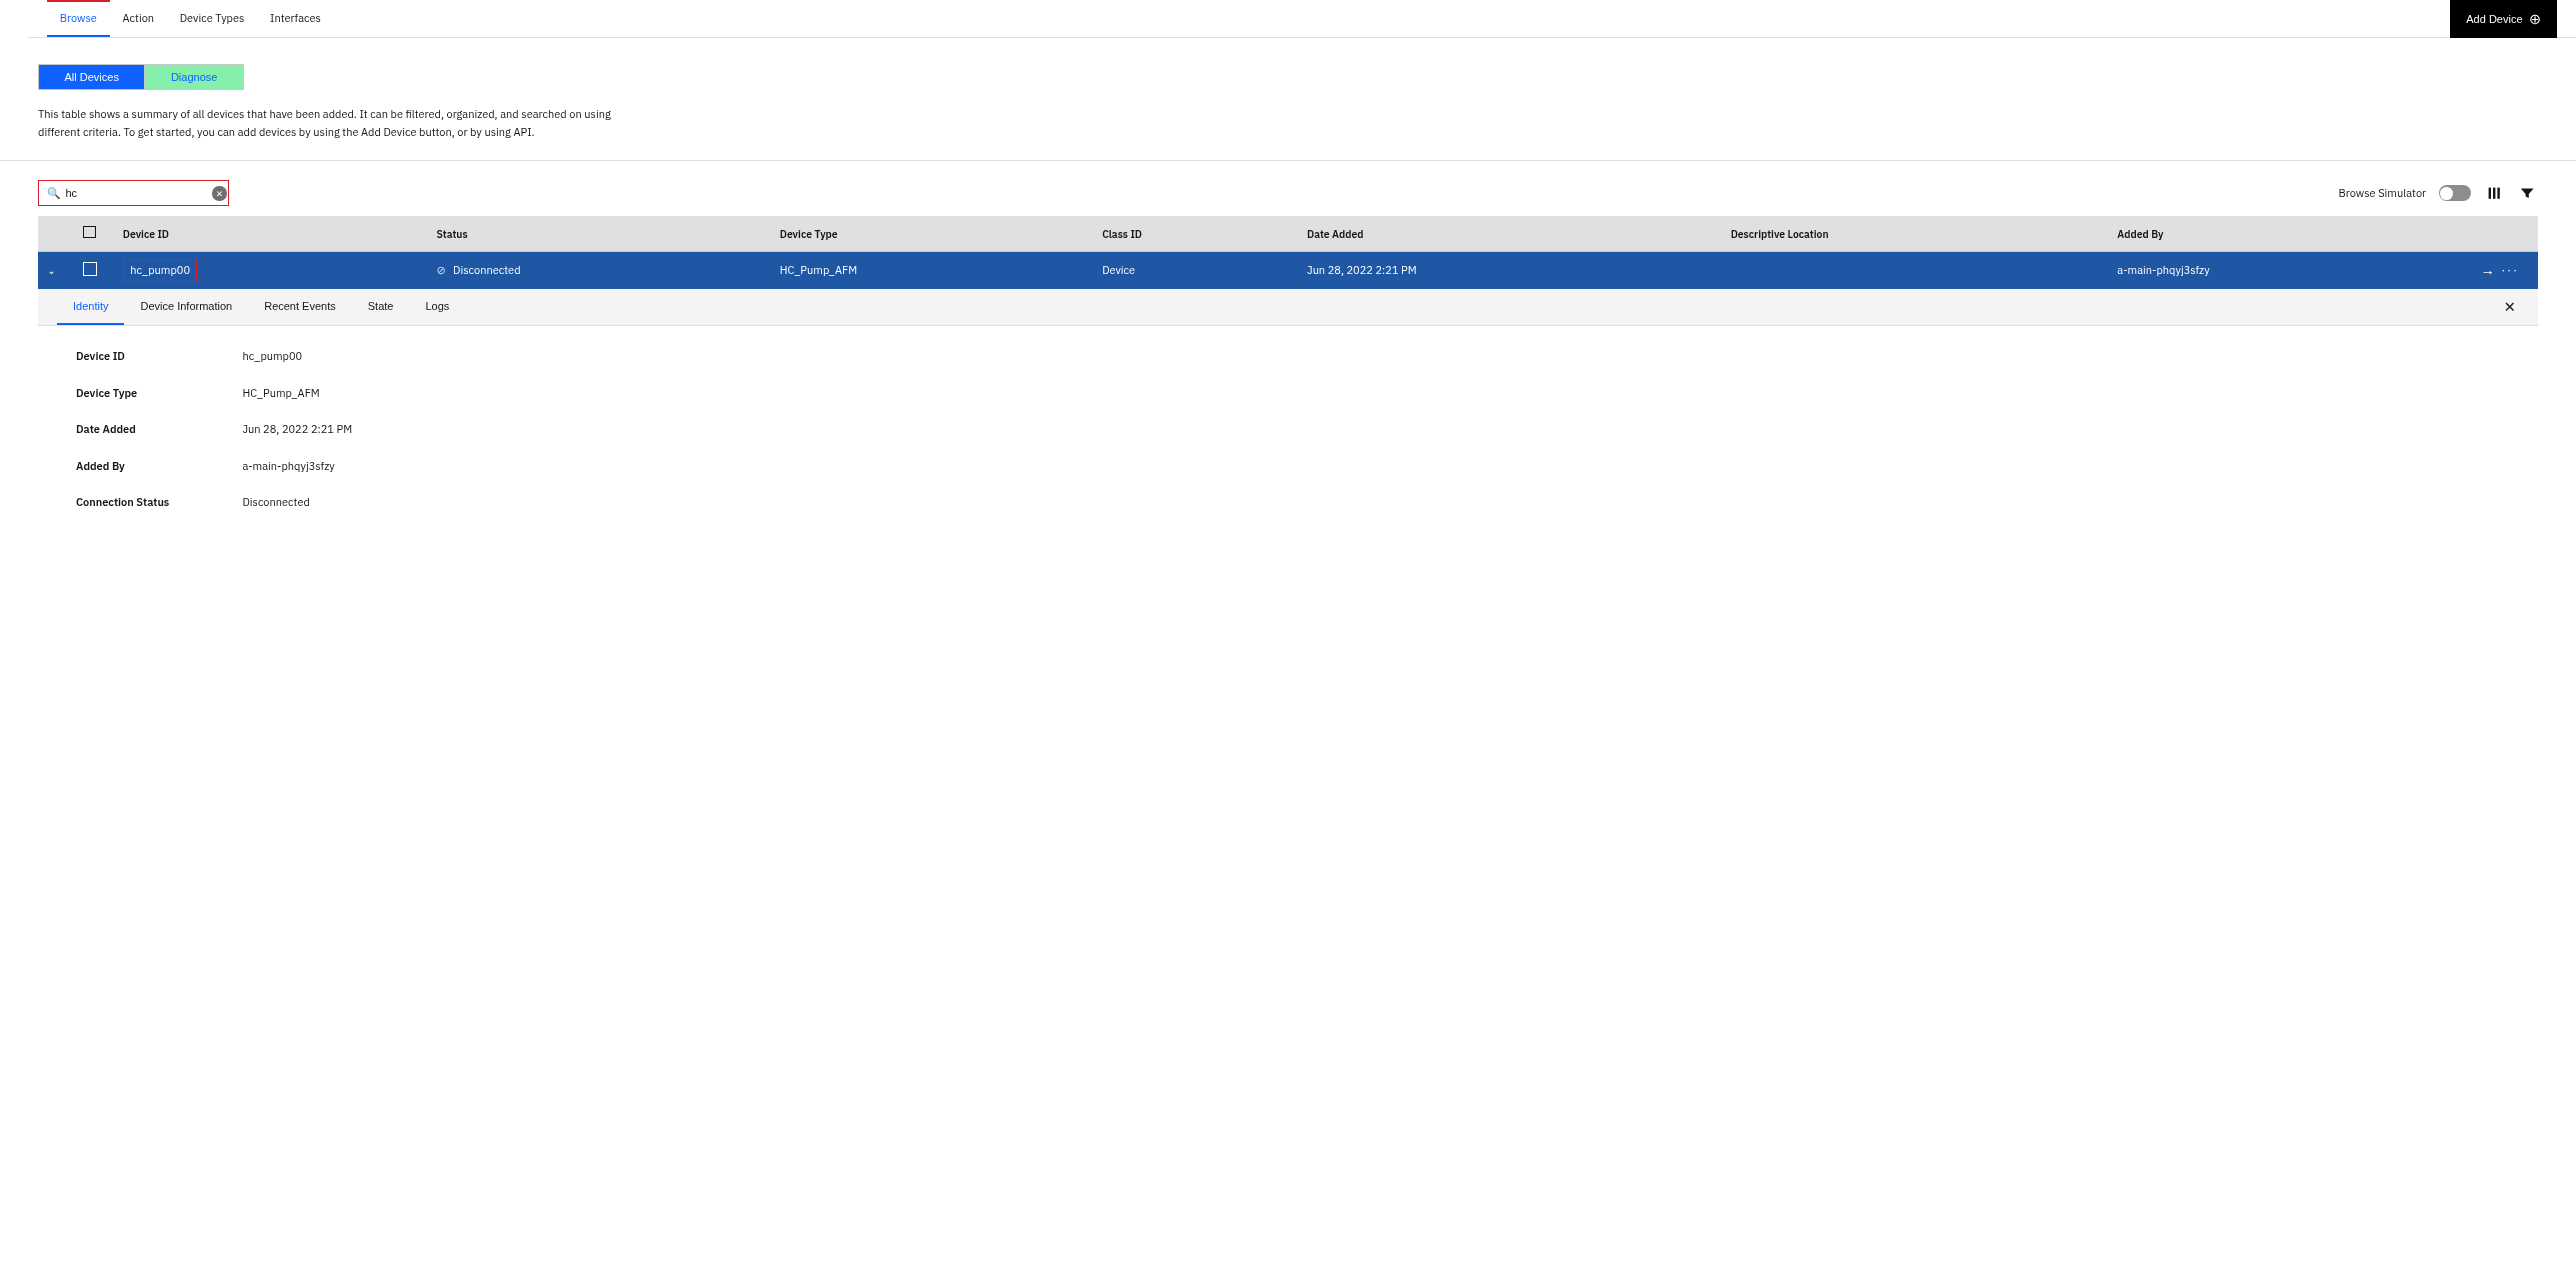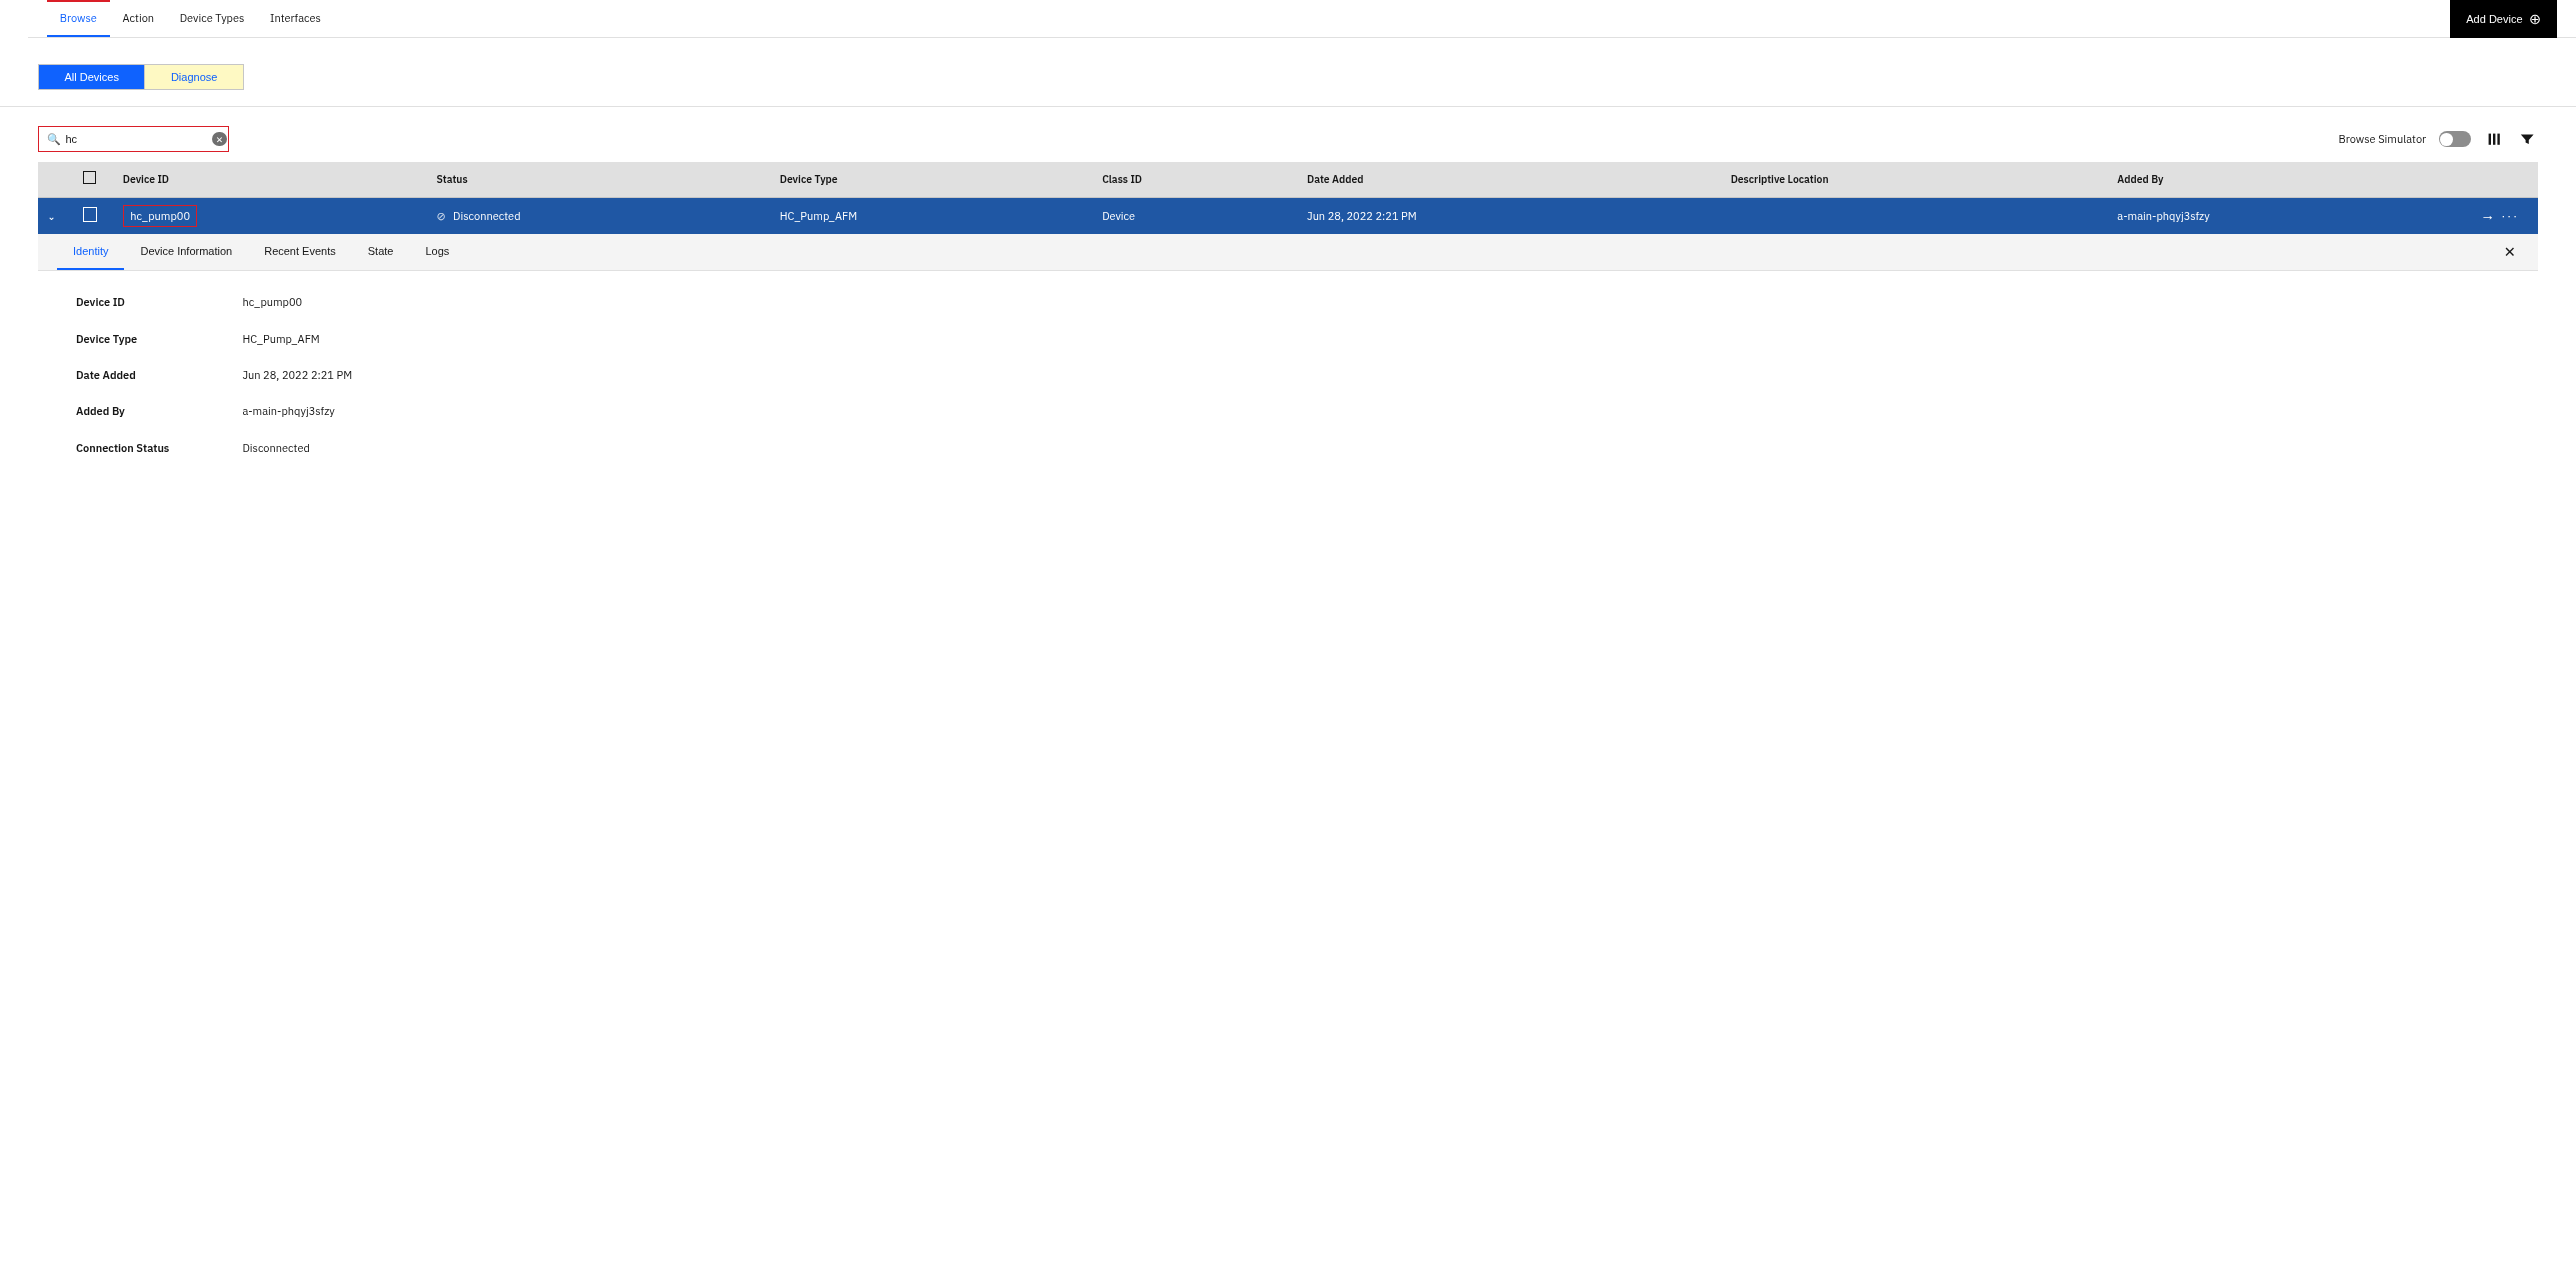--- a/index.html
+++ b/index.html
@@ -76,21 +76,21 @@
       border: 0.8px solid #c6c6c6;
       width: fit-content;
       border-radius: 0;
       overflow: hidden;
     }
     .tab-btn {
       padding: 6.4px 25.5px;
       font-size: 11px;
       cursor: pointer;
       border: none;
-      background: #fef9c3;
+      background: #86efac;
       color: #0f62fe;
     }
     .tab-btn.active {
       background: #0f62fe;
       color: #fff;
     }
     .tab-btn:not(:last-child) {
       border-right: 0.8px solid #c6c6c6;
     }
 
@@ -355,20 +355,21 @@
 </header>
 
 <div class="page-content">
 
 
   <div class="tabs-group">
     <button class="tab-btn active">All Devices</button>
     <button class="tab-btn">Diagnose</button>
   </div>
 
+  <p class="description-text">This table shows a summary of all devices that have been added. It can be filtered, organized, and searched on using different criteria. To get started, you can add devices by using the Add Device button, or by using API.</p>
 
   <hr class="divider">
 
   <div class="toolbar">
     <div class="search-box">
       <span class="search-icon">🔍</span>
       <input type="text" value="hc" style="">
       <div class="clear-icon">✕</div>
     </div>
 

